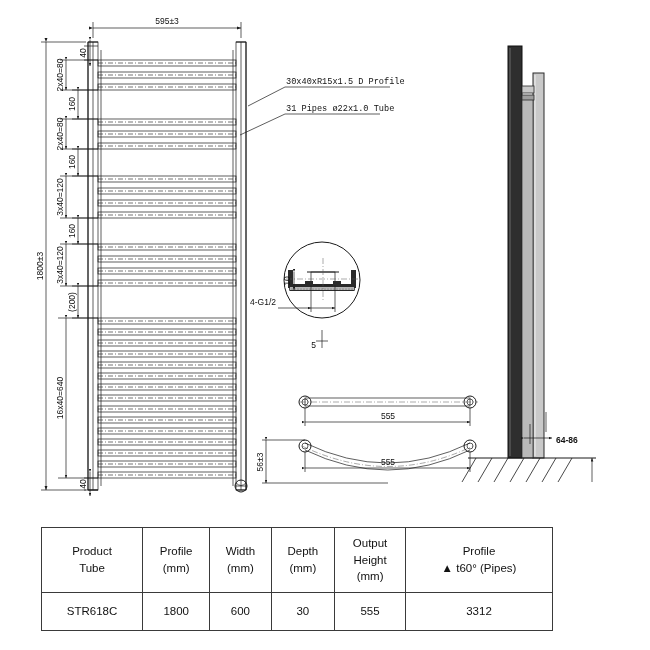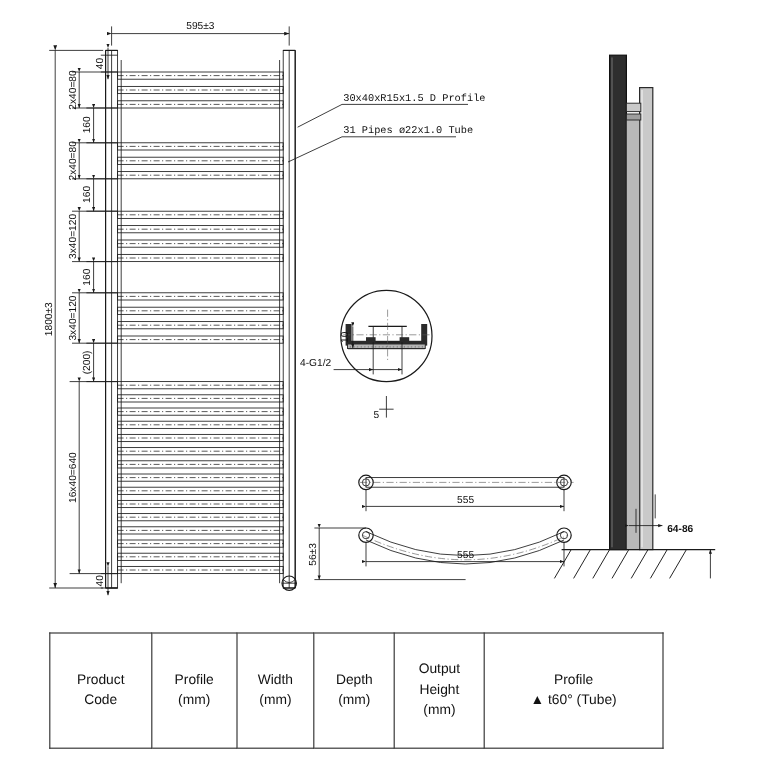--- a/index.html
+++ b/index.html
@@ -334,38 +334,46 @@
       <line class="ln thin" x1="592" y1="482" x2="592" y2="458" marker-end="url(#ahs)"></line>
     </g>
   </svg>
 </div>
 
 <table id="spec">
   <tbody>
     <tr class="head">
       <td>
         <div>Product</div>
-        <div>Code</div>
+        <div>Tube</div>
       </td>
       <td>
         <div>Profile</div>
         <div>(mm)</div>
       </td>
       <td>
         <div>Width</div>
         <div>(mm)</div>
       </td>
       <td>
         <div>Depth</div>
         <div>(mm)</div>
       </td>
       <td>
         <div>Output</div>
         <div>Height</div>
         <div>(mm)</div>
       </td>
       <td>
         <div>Profile</div>
-        <div>▲ t60° (Tube)</div>
-      </td>
+        <div>▲ t60° (Pipes)</div>
+      </td>
+    </tr>
+    <tr class="vals">
+      <td>STR618C</td>
+      <td>1800</td>
+      <td>600</td>
+      <td>30</td>
+      <td>555</td>
+      <td>3312</td>
     </tr>
   </tbody>
 </table>
 
 </body></html>

